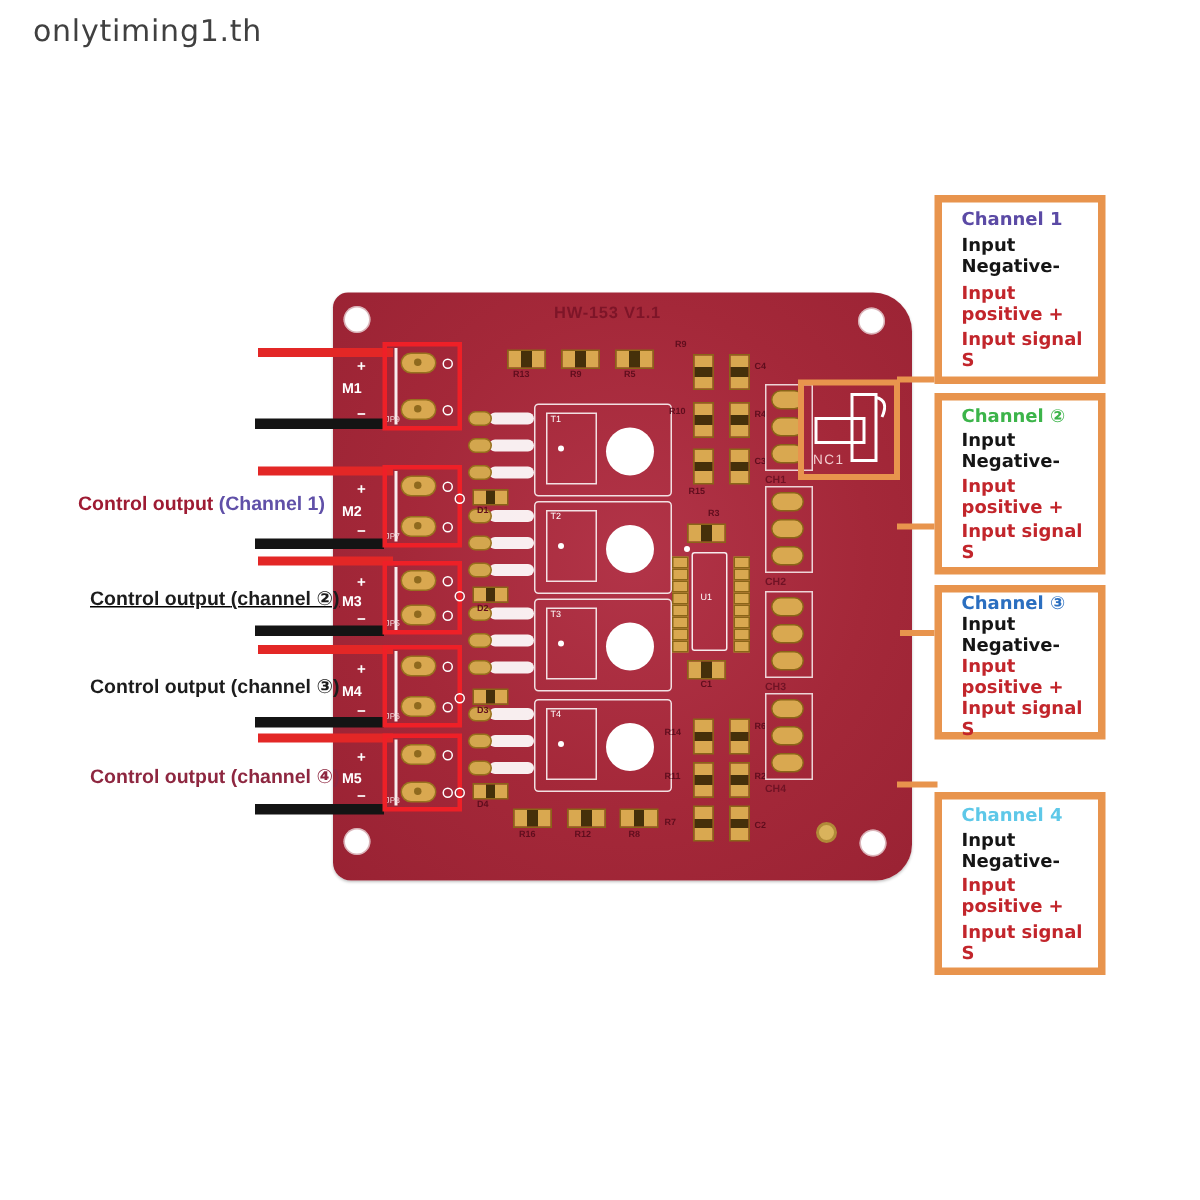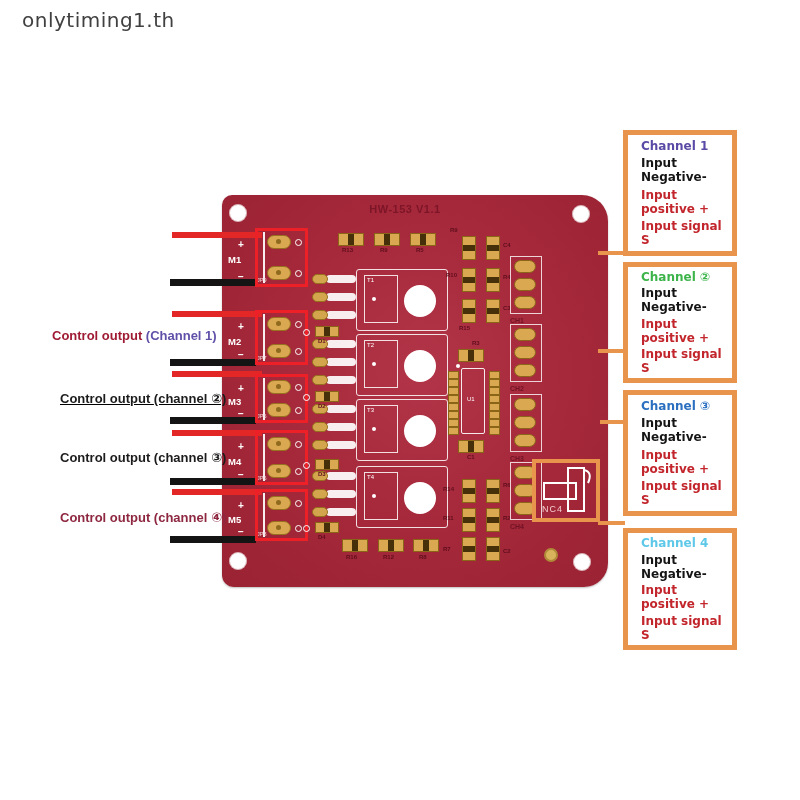--- a/index.html
+++ b/index.html
@@ -321,47 +321,47 @@
   <div class="abs choval" style="top:416px;"></div>
   <div class="abs choval" style="top:434px;"></div>
   <div class="abs chlab" style="left:510px;top:455px;">CH3</div>
 
   <div class="abs chbox" style="top:462px;"></div>
   <div class="abs choval" style="top:466px;"></div>
   <div class="abs choval" style="top:484px;"></div>
   <div class="abs choval" style="top:502px;"></div>
   <div class="abs chlab" style="left:510px;top:523px;">CH4</div>
 
-  <div class="abs ncbox" style="top:459px;height:63px;">
-    <svg width="60" height="55" viewBox="0 0 60 55" style="position:absolute;left:0;top:0;">
-      <rect x="8" y="20" width="32" height="16" fill="none" stroke="#ffffff" stroke-width="2"></rect>
-      <rect x="32" y="5" width="16" height="43" fill="none" stroke="#ffffff" stroke-width="2"></rect>
-      <path d="M48,7 q9,2 4,13" fill="none" stroke="#ffffff" stroke-width="2"></path>
+  <div class="abs ncbox" style="top:253px;height:67px;">
+    <svg width="60" height="59" viewBox="0 0 60 59" style="position:absolute;left:0;top:0;">
+      <rect x="8" y="22" width="32" height="16" fill="none" stroke="#ffffff" stroke-width="2"></rect>
+      <rect x="32" y="6" width="16" height="44" fill="none" stroke="#ffffff" stroke-width="2"></rect>
+      <path d="M48,8 q9,2 4,13" fill="none" stroke="#ffffff" stroke-width="2"></path>
     </svg>
-    <span class="abs nclab" style="left:6px;top:41px;">NC4</span>
+    <span class="abs nclab" style="left:6px;top:44px;">NC1</span>
   </div>
 
   <div class="abs connline" style="left:598px;top:251px;width:27px;"></div>
   <div class="abs connline" style="left:598px;top:349px;width:27px;"></div>
   <div class="abs connline" style="left:600px;top:420px;width:29px;"></div>
   <div class="abs connline" style="left:598px;top:521px;width:27px;"></div>
 
   <div class="abs chanbox" style="top:130px;height:126px;">
     <div class="t-ch1">Channel 1</div>
     <div class="t-neg">Input Negative-</div>
     <div class="t-pos">Input positive +</div>
     <div class="t-sig">Input signal S</div>
   </div>
   <div class="abs chanbox" style="top:262px;height:121px;">
     <div class="t-ch2">Channel ②</div>
     <div class="t-neg">Input Negative-</div>
     <div class="t-pos">Input positive +</div>
     <div class="t-sig">Input signal S</div>
   </div>
-  <div class="abs chanbox" style="top:390px;height:126px;">
+  <div class="abs chanbox" style="top:390px;height:103px;">
     <div class="t-ch3">Channel ③</div>
     <div class="t-neg">Input Negative-</div>
     <div class="t-pos">Input positive +</div>
     <div class="t-sig">Input signal S</div>
   </div>
   <div class="abs chanbox" style="top:528px;height:122px;">
     <div class="t-ch4">Channel 4</div>
     <div class="t-neg">Input Negative-</div>
     <div class="t-pos">Input positive +</div>
     <div class="t-sig">Input signal S</div>

